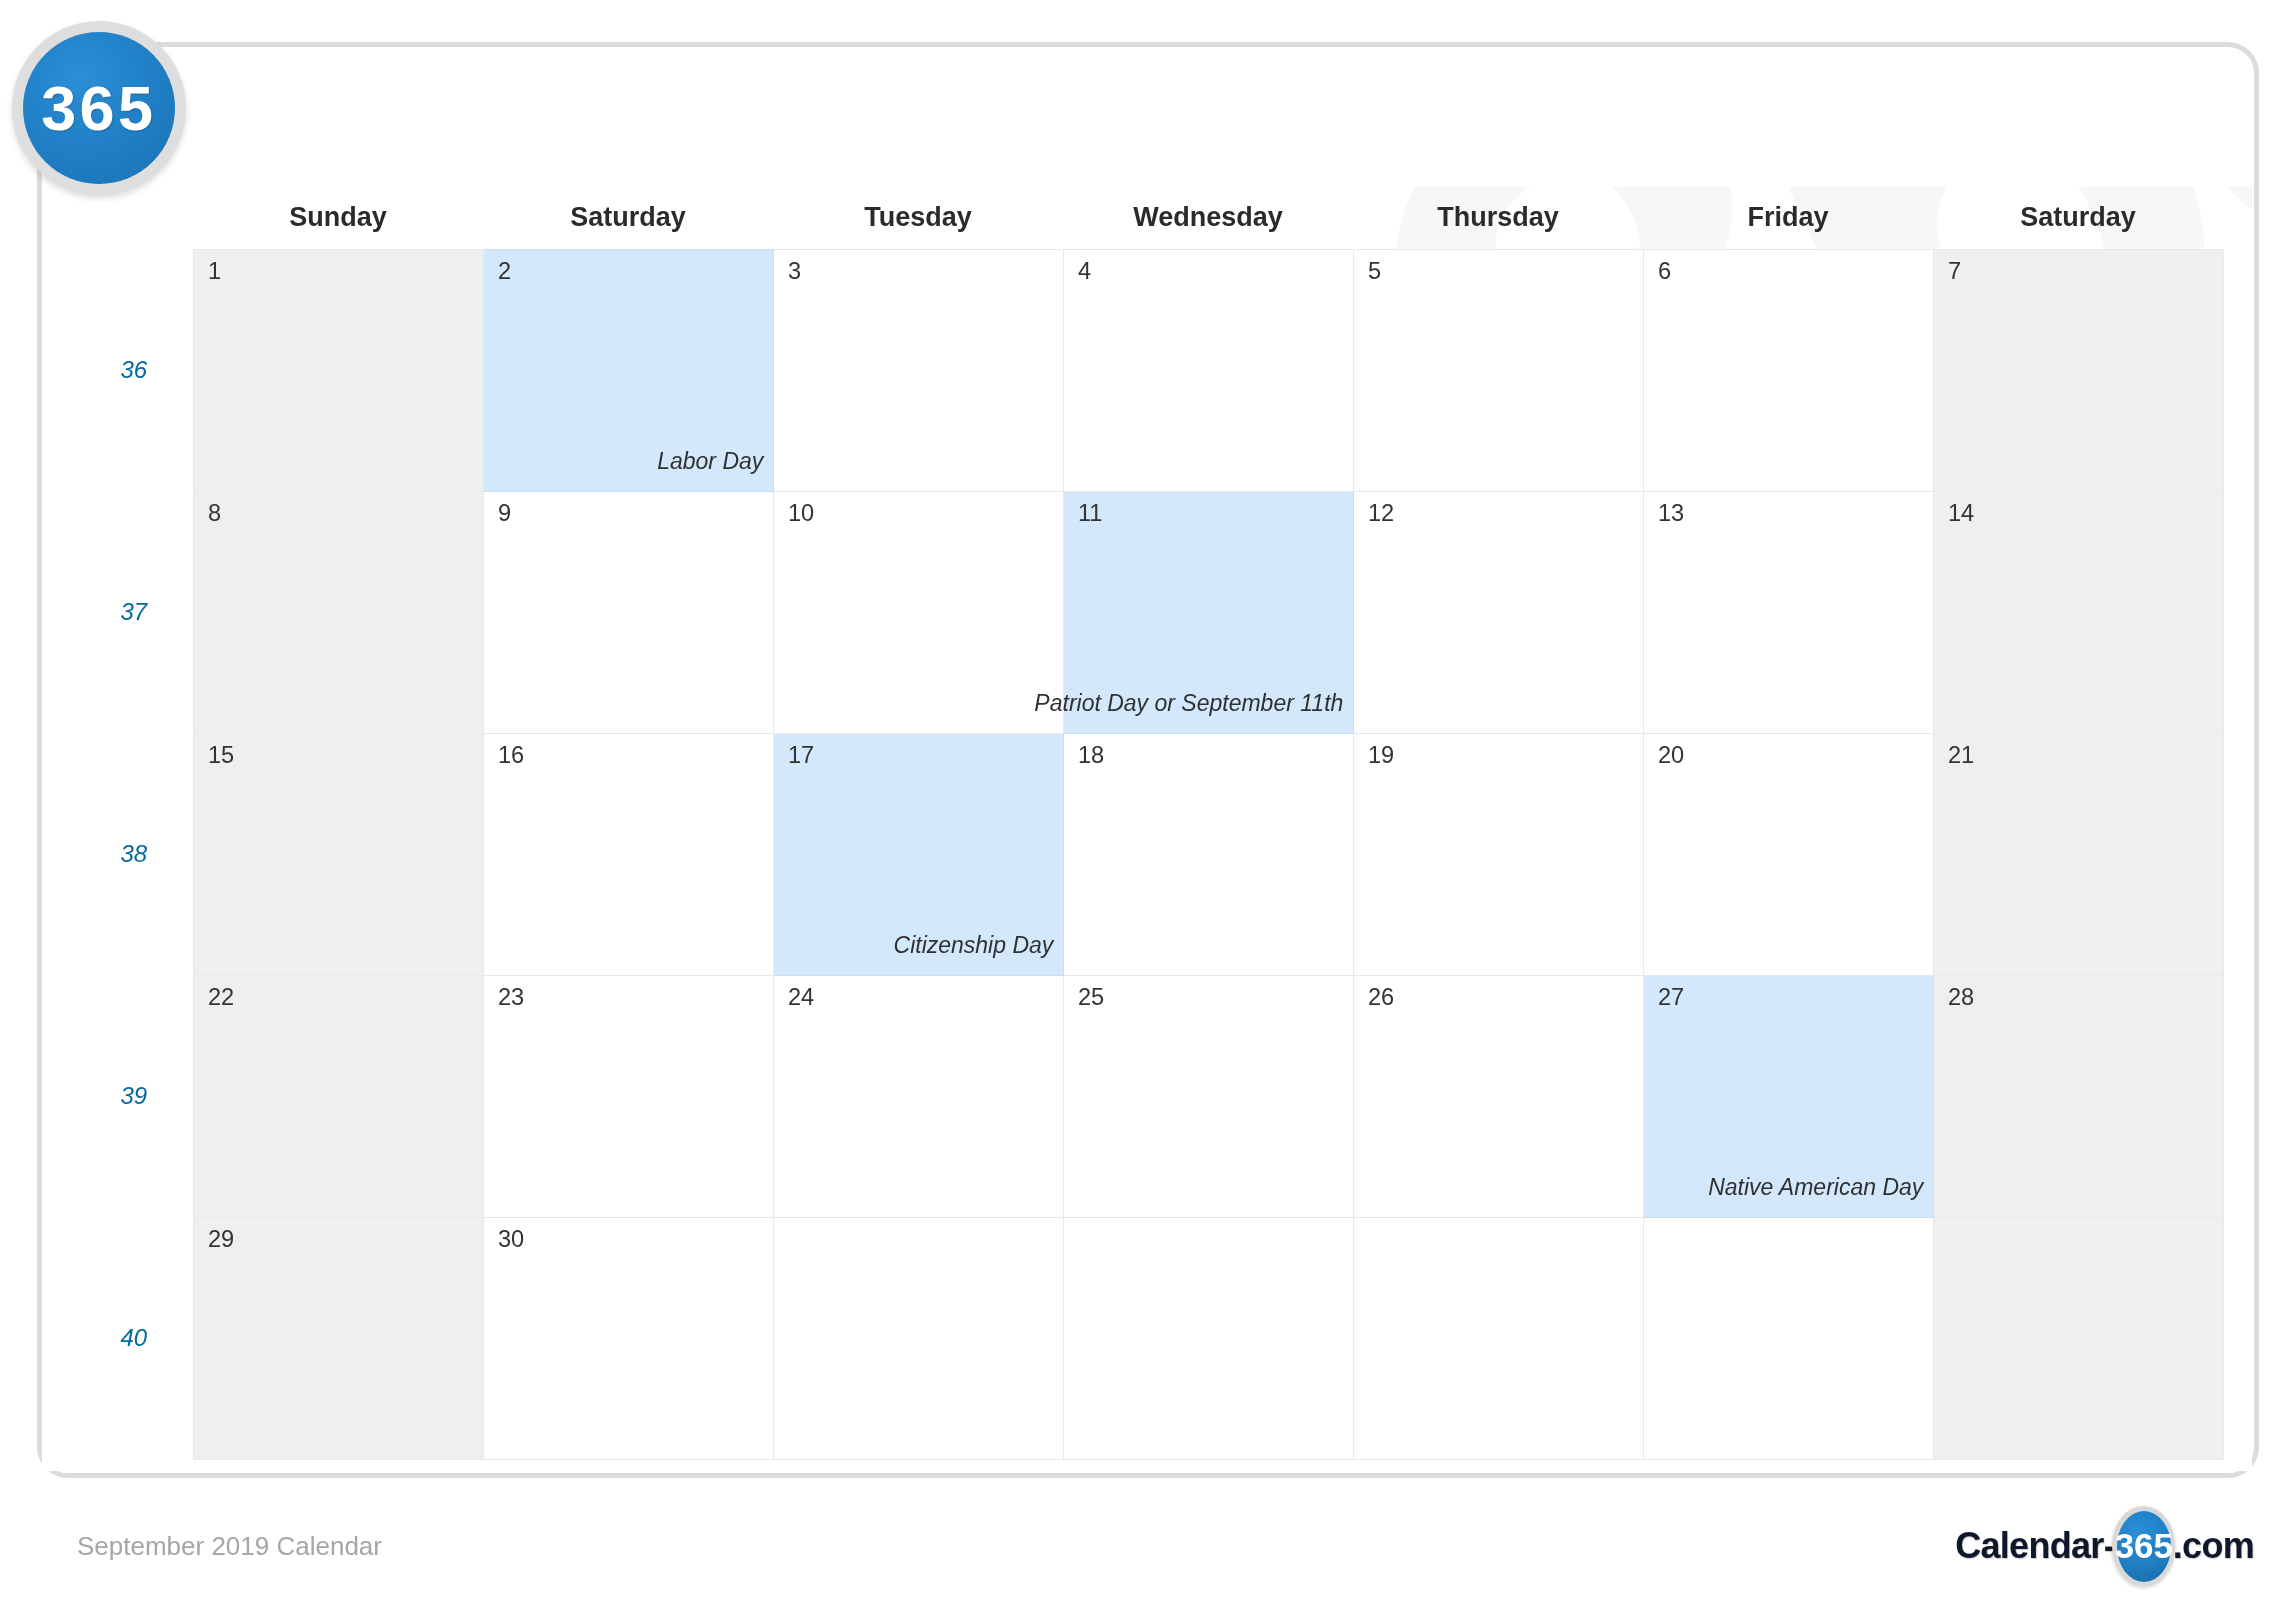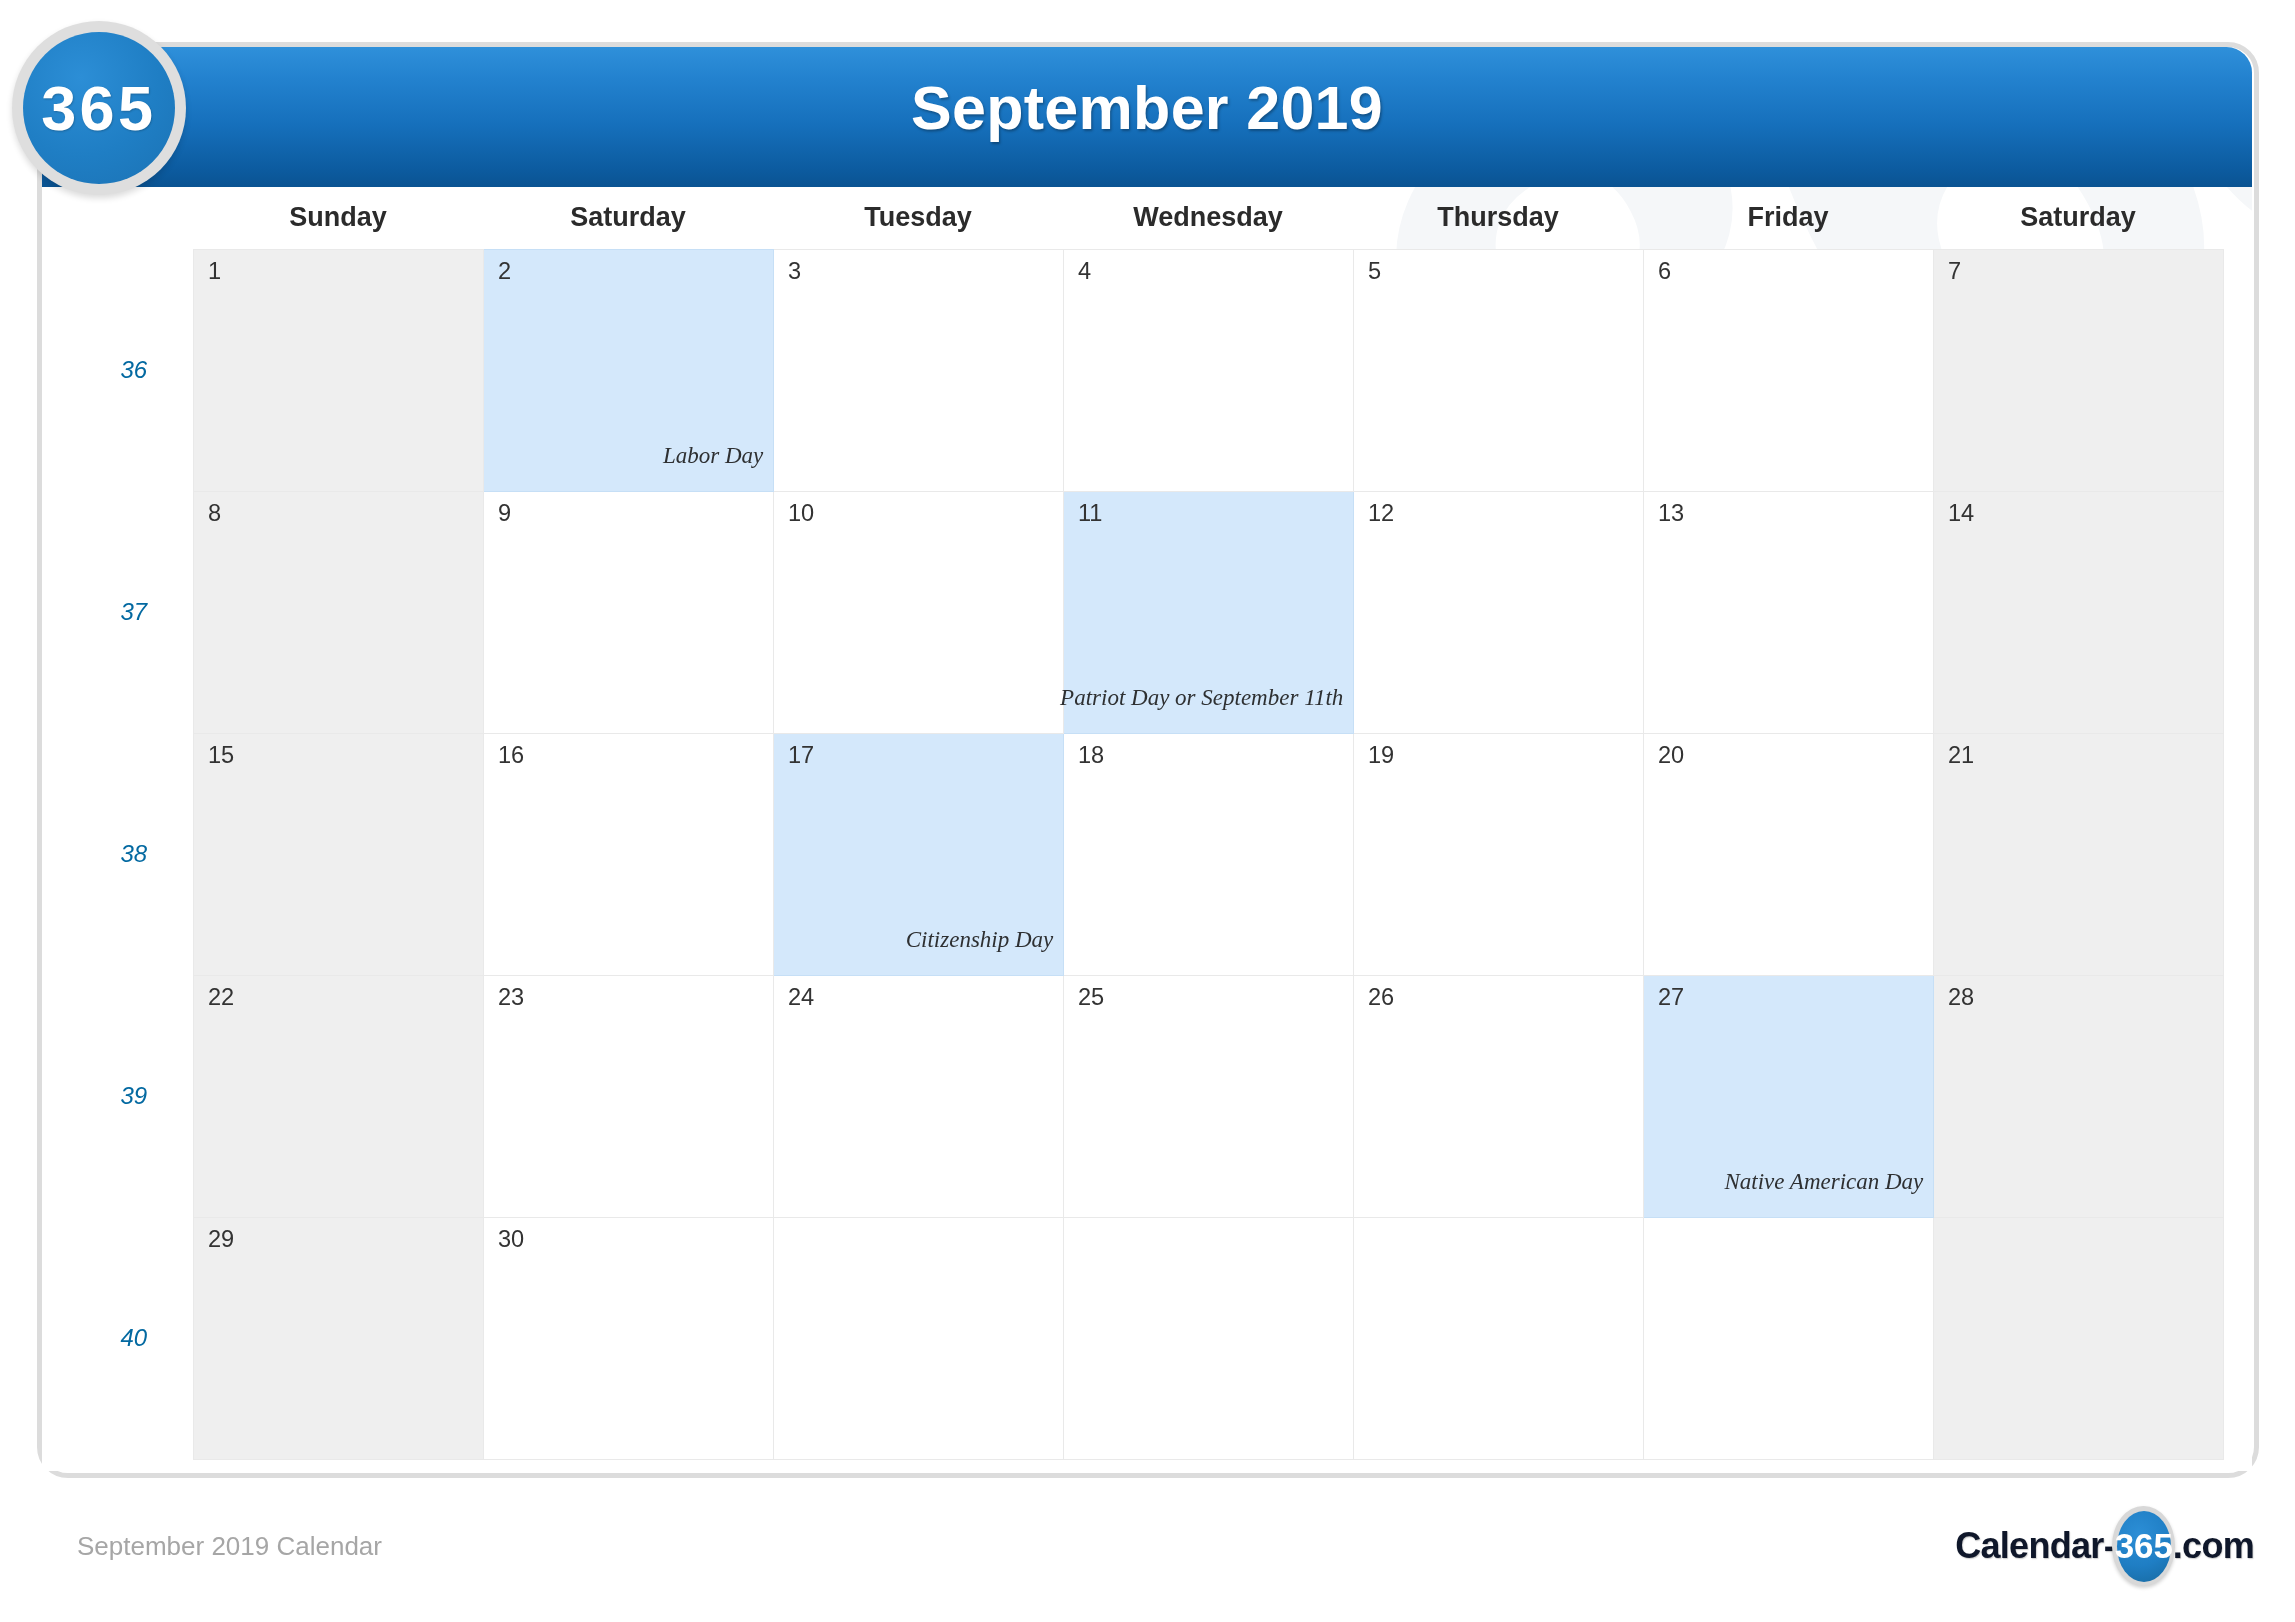--- a/index.html
+++ b/index.html
@@ -187,26 +187,26 @@
     top: 9.2px;
     font-size: 23.6px;
     color: #333333;
     font-family: "Liberation Sans", sans-serif;
     line-height: 1.1;
   }
 
   .holiday-label {
     position: absolute;
     right: 9.2px;
-    bottom: 22px;
+    bottom: 16px;
     font-size: 23px;
     font-style: italic;
     color: #2e3032;
     white-space: nowrap;
-    font-family: Liberation Serif, serif;
+    font-family: Liberation Sans, sans-serif;
   }
 
   
   .footer-left {
     position: absolute;
     left: 77px;
     top: 1531px;
     font-size: 26px;
     color: #a6a6a6;
     font-family: "Liberation Sans", sans-serif;
@@ -256,23 +256,20 @@
     letter-spacing: 0px;
   }
 </style>
 </head>
 <body>
 
 <div class="page">
 
   <div class="card">
 
-    <div class="header-bar">
-      <div class="header-title">September 2019</div>
-    </div>
 
     <div class="cal-body">
       <div class="watermark">365</div>
 
       <div class="grid-wrap">
         <table class="cal">
           <colgroup>
             <col class="wk">
             <col class="dy">
               <col class="dy">

